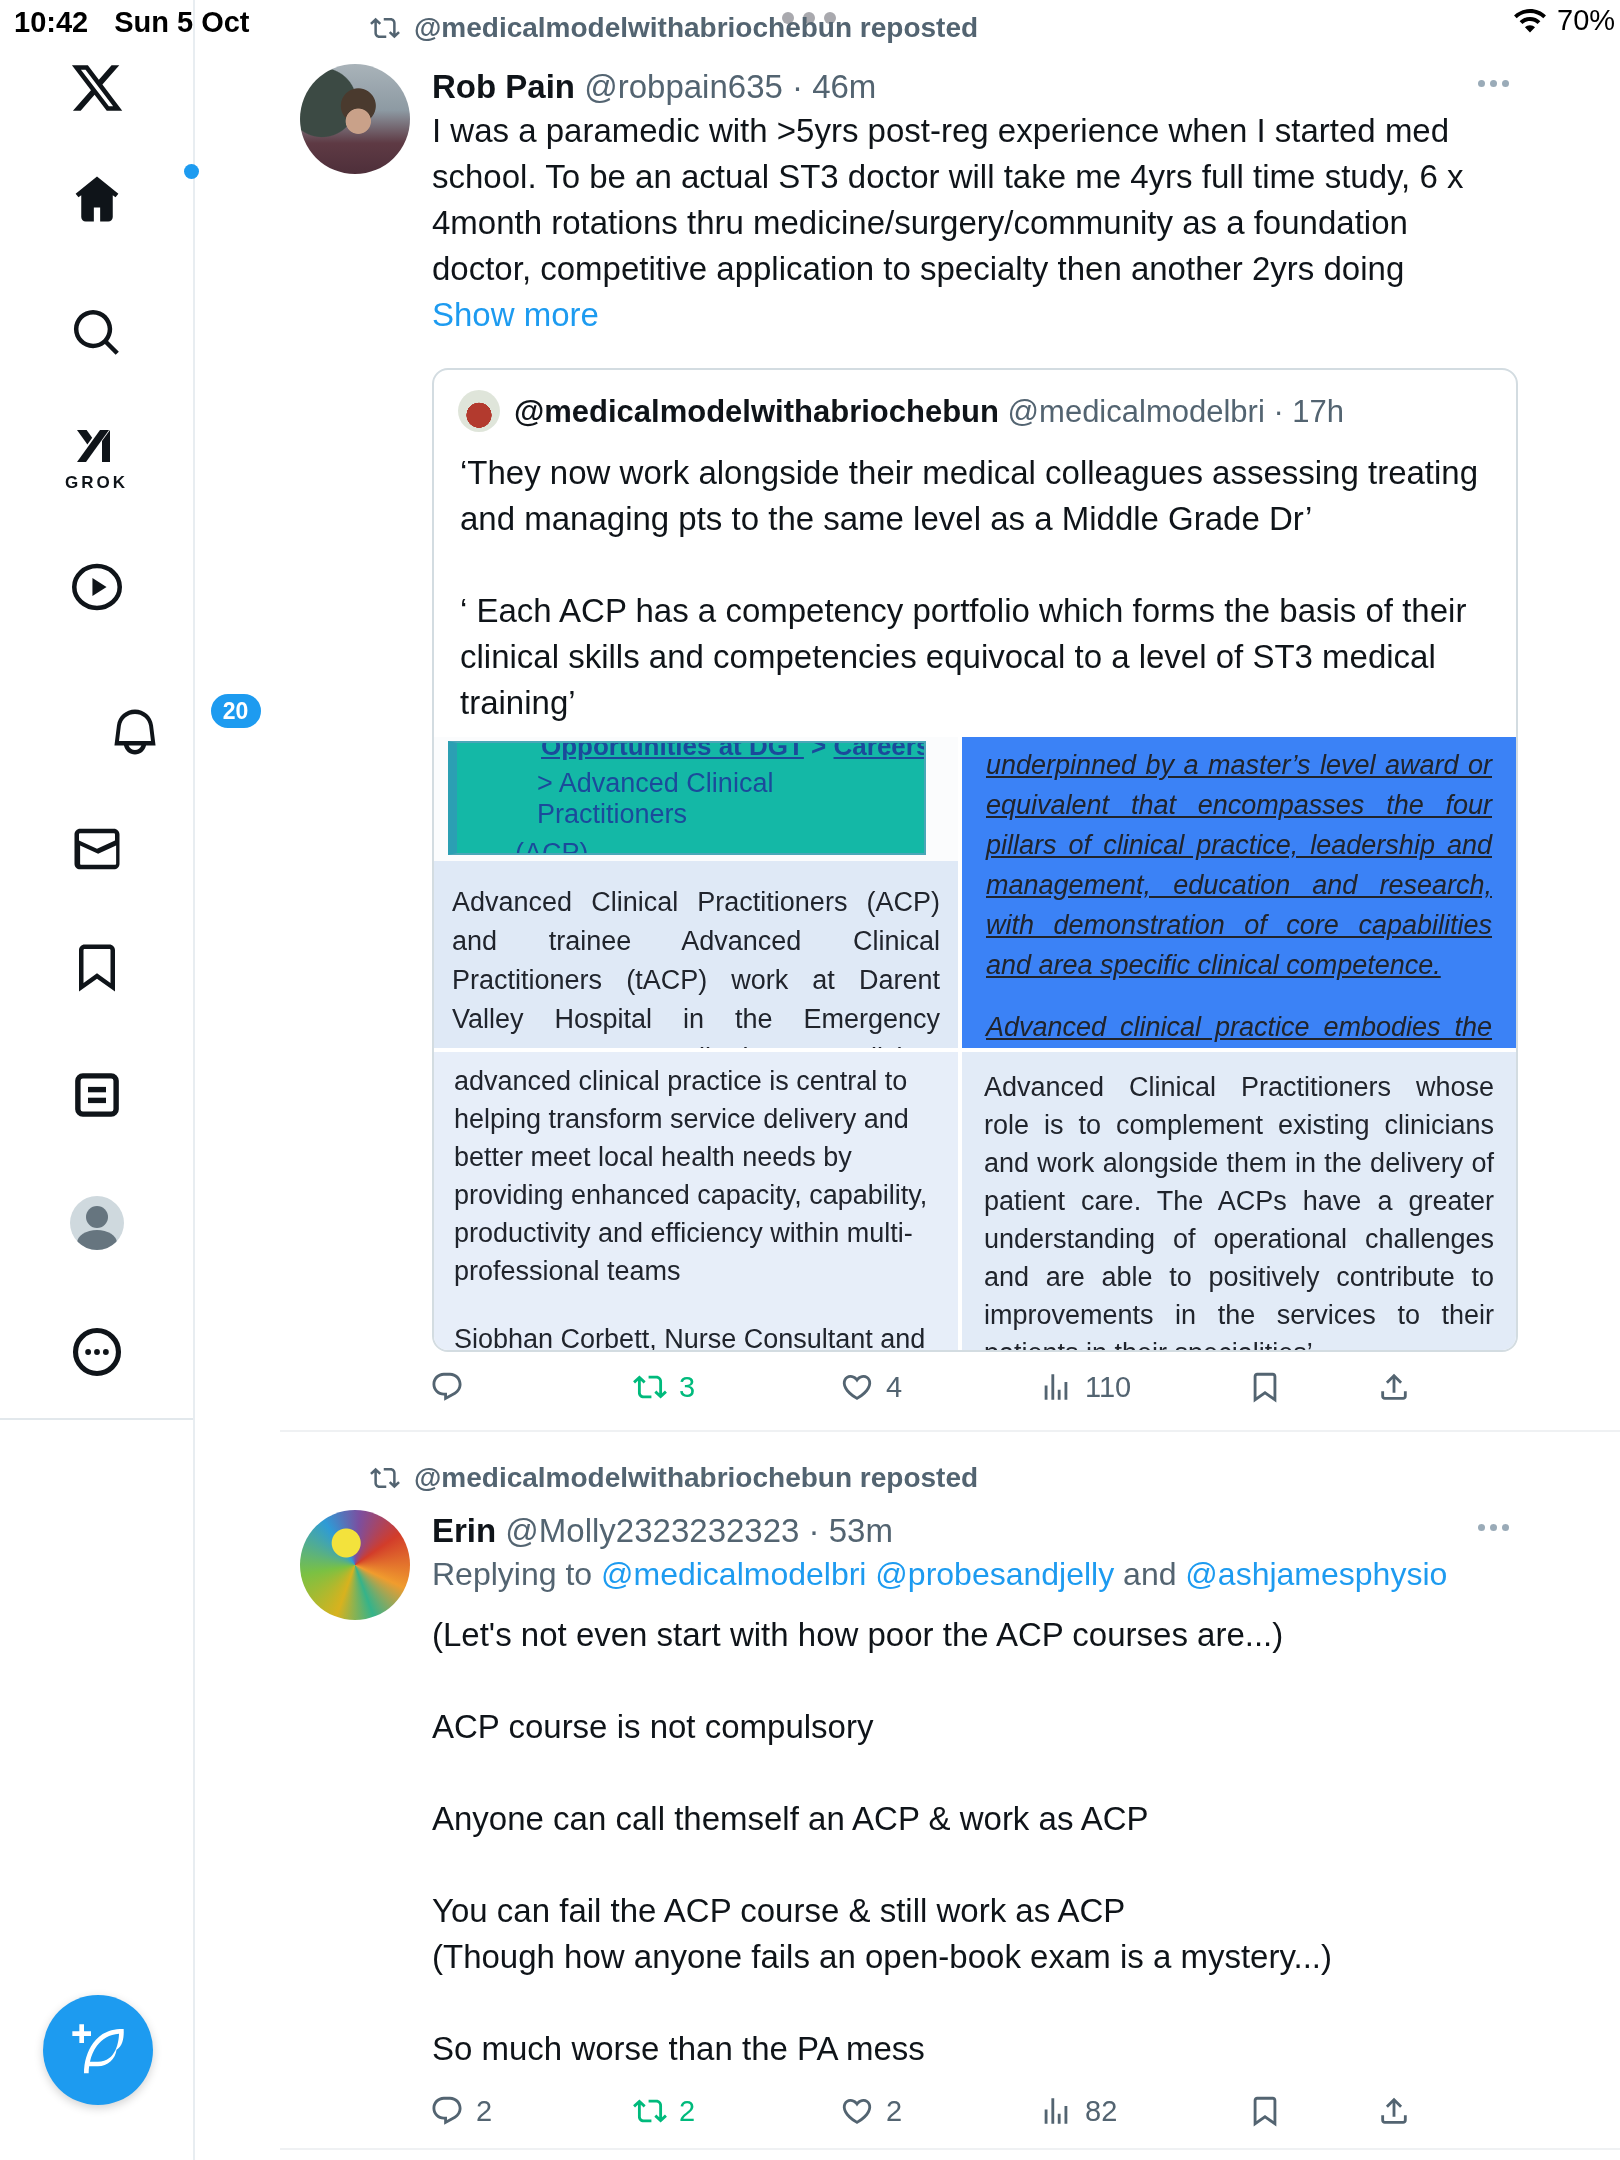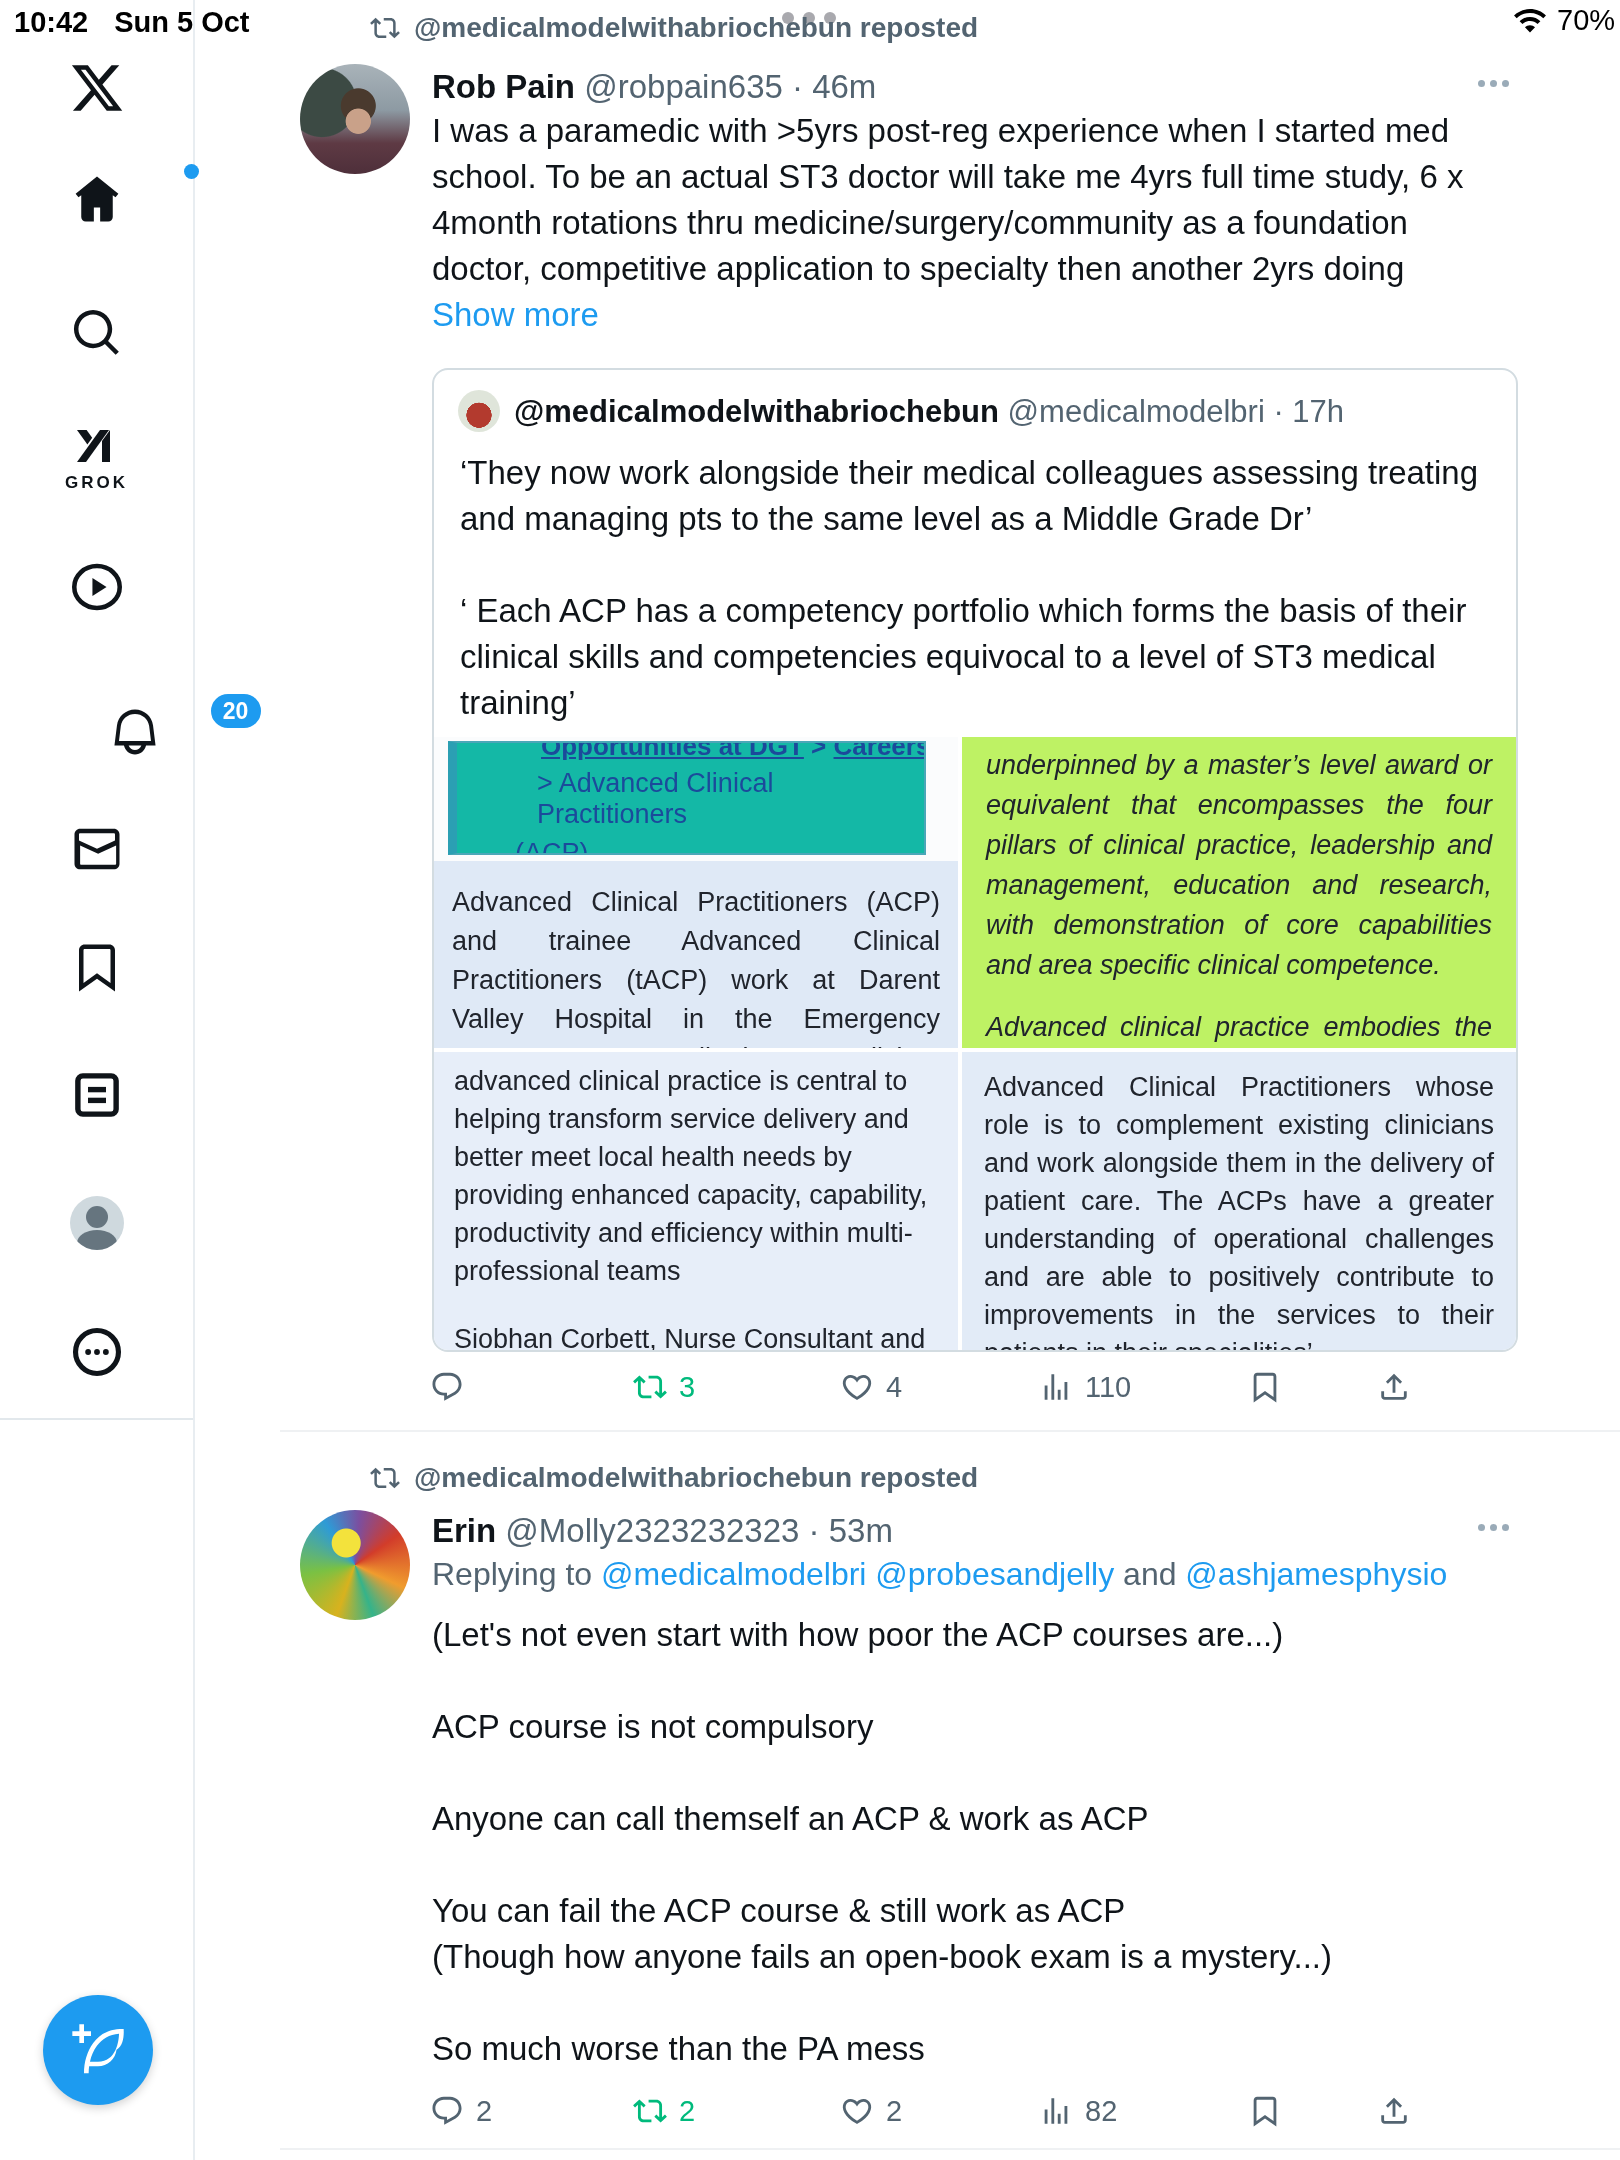--- a/index.html
+++ b/index.html
@@ -64,21 +64,21 @@
         background:radial-gradient(circle at 50% 60%, #b33a2e 0 38%, #dfe5da 39%);}
   .q-handle{position:absolute;left:80px;top:24px;font-size:31px;white-space:nowrap;}
   .q-handle .bold{font-weight:700;color:#0f1419;}
   .q-handle .meta{color:#536471;}
   .q-text{position:absolute;left:26px;top:80px;width:1024px;font-size:33px;line-height:46px;color:#0f1419;}
   .q-text p{margin:0 0 46px;}
 
   
   .tile{position:absolute;overflow:hidden;}
   .tile-tl{left:0;top:367px;width:524px;height:311px;background:#fbfcfd;}
-  .tile-tr{left:528px;top:367px;width:554px;height:311px;background:#bef264;}
+  .tile-tr{left:528px;top:367px;width:554px;height:311px;background:#3b82f6;text-decoration:underline;}
   .tile-bl{left:0;top:682px;width:524px;height:302px;background:#e7eef9;}
   .tile-br{left:528px;top:682px;width:554px;height:302px;background:#e2ebf7;}
   .bc-box{position:absolute;left:14px;top:4px;width:478px;height:114px;background:#14b8a6;
           border:2px solid #4aa7b8;border-left:9px solid #2b9fb3;overflow:hidden;box-sizing:border-box;padding-left:48px;}
   .bc-l1{margin:-12px 0 6px 36px;font-size:26px;font-weight:600;color:#1b4a9b;white-space:nowrap;}
   .bc-l1 .u{text-decoration:underline;}
   .bc-l2{margin-left:32px;font-size:27px;color:#1b4a9b;}
   .bc-l3{margin-left:10px;font-size:27px;color:#1b4a9b;margin-top:8px;}
   .shot{font-size:27px;color:#20242c;}
   .tl-body{position:absolute;left:0;top:124px;right:0;bottom:0;background:#dfe9f6;

